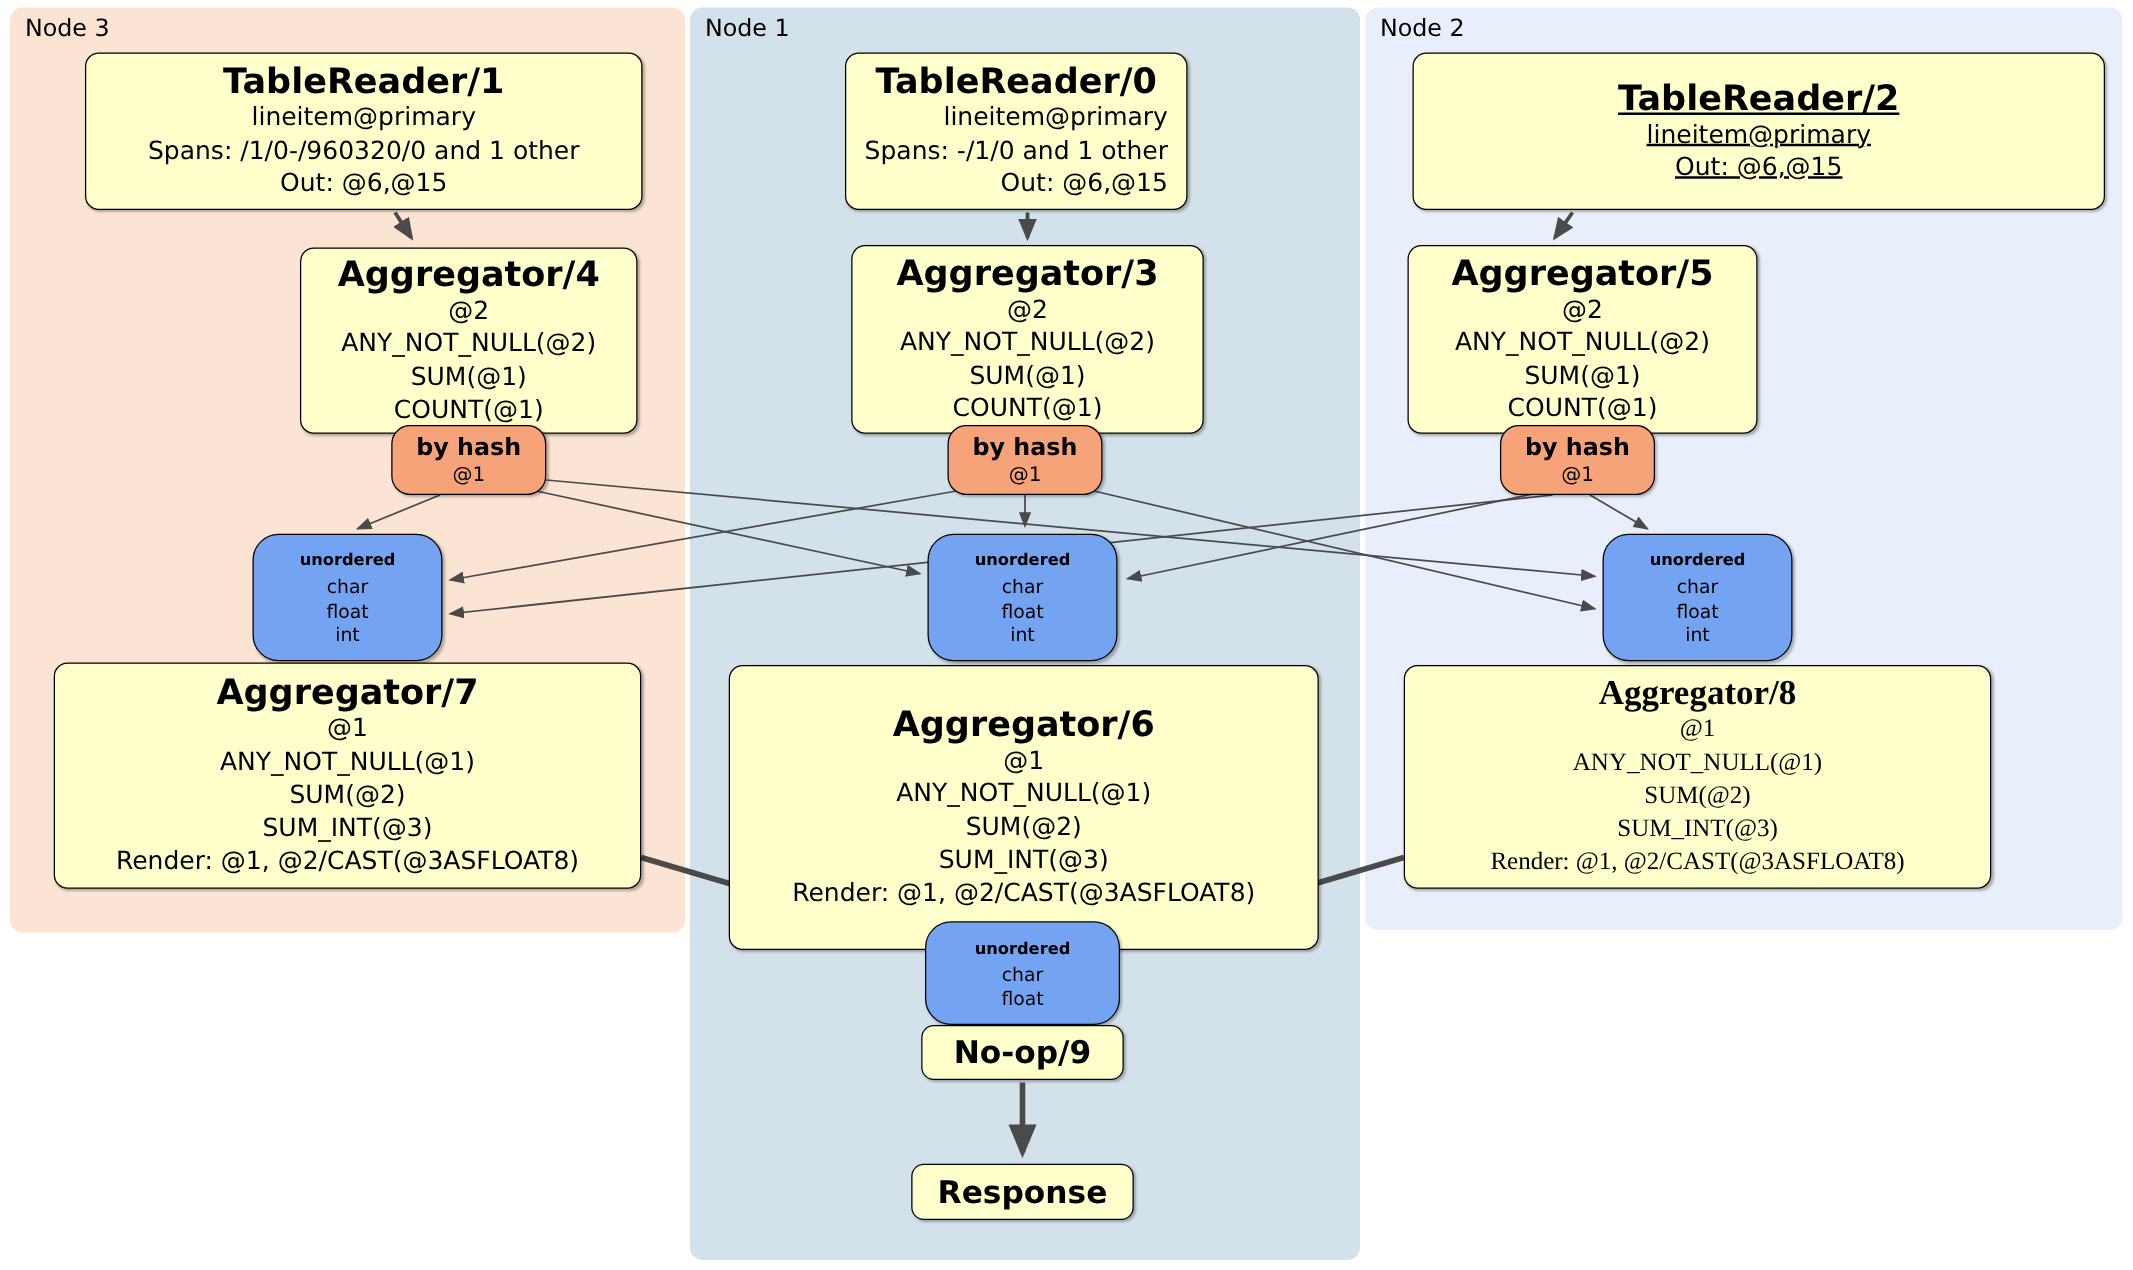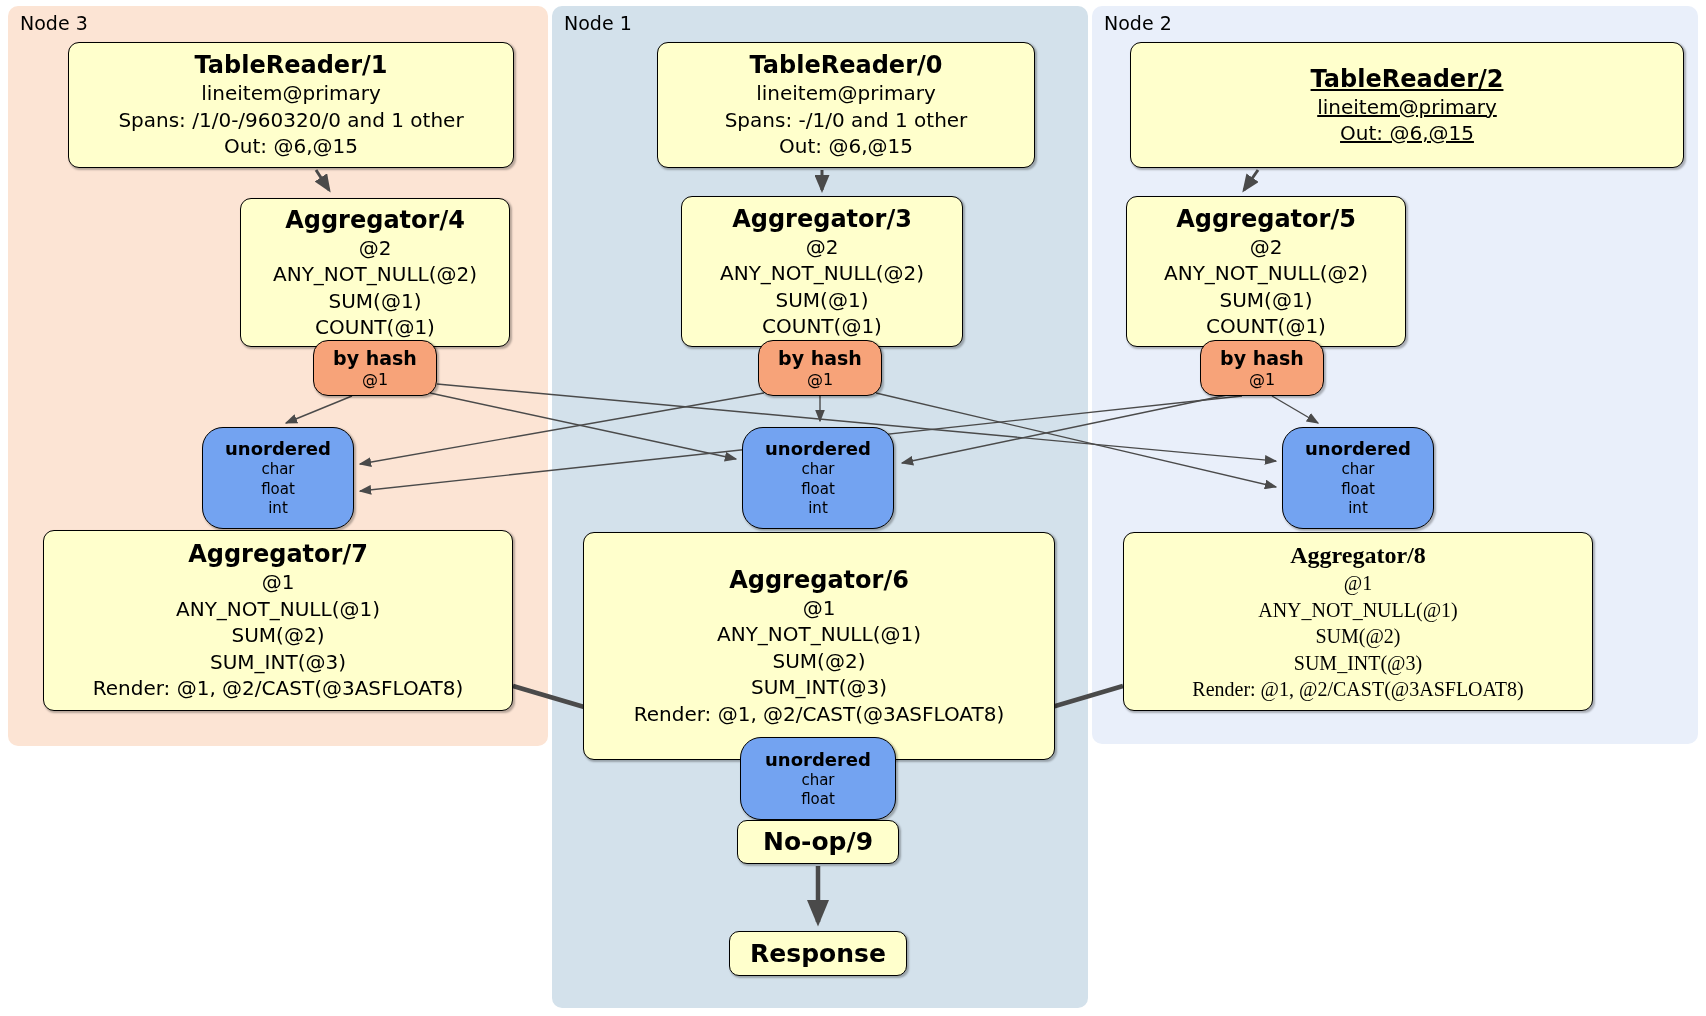--- a/index.html
+++ b/index.html
@@ -15,27 +15,27 @@
   #edges{position:absolute;left:0;top:0;z-index:5;pointer-events:none;}
   .edge-thin{stroke:var(--edge);stroke-width:1.4;fill:none;}
   .edge-thick{stroke:var(--edge);fill:none;}
   .box{
     position:absolute;z-index:10;box-sizing:border-box;
     display:flex;flex-direction:column;align-items:center;justify-content:center;
     text-align:center;border:1.7px solid var(--border);
     box-shadow:1.5px 1.5px 2px rgba(0,0,0,0.28);
   }
   .processor{background:var(--processor-fill);border-radius:11px;padding:4px 8px;}
-  .processor .box-title{font-weight:bold;font-size:24px;line-height:30px;white-space:nowrap;}
+  .processor .box-title{font-weight:bold;font-size:28px;line-height:30px;white-space:nowrap;}
   .processor .bline{font-size:20px;line-height:26.5px;white-space:nowrap;}
   .router{background:var(--router-fill);border-radius:15px;padding:2px 6px;}
   .router .box-title{font-weight:bold;font-size:19px;line-height:23px;}
   .router .bline{font-size:16px;line-height:19px;}
   .sync{background:var(--sync-fill);border-radius:21px;padding:2px 6px;}
-  .sync .box-title{font-weight:bold;font-size:18px;line-height:23px;}
+  .sync .box-title{font-weight:bold;font-size:13px;line-height:23px;}
   .sync .bline{font-size:15px;line-height:19.5px;}
   .final{background:var(--processor-fill);border-radius:10px;padding:2px 8px;}
   .final .box-title{font-weight:bold;font-size:25px;line-height:30px;white-space:nowrap;}
 </style>
 </head>
 <body>
 
 <div class="region node3" style="left:8px;top:6px;width:540px;height:740px;"></div>
 <div class="region node1" style="left:552px;top:6px;width:536px;height:1002px;"></div>
 <div class="region node2" style="left:1092px;top:6px;width:606px;height:738px;"></div>
@@ -107,21 +107,21 @@
   <div class="box-title">Aggregator/7</div>
   <div>
       <div class="bline">@1</div>
       <div class="bline">ANY_NOT_NULL(@1)</div>
       <div class="bline">SUM(@2)</div>
       <div class="bline">SUM_INT(@3)</div>
       <div class="bline">Render: @1, @2/CAST(@3ASFLOAT8)</div>
     </div>
 </div>
 
-<div class="box processor" style="left:657px;top:42px;width:378px;height:126px;">
+<div class="box processor" style="left:676px;top:42px;width:274px;height:126px;text-align:right;">
   <div class="box-title">TableReader/0</div>
   <div>
       <div class="bline">lineitem@primary</div>
       <div class="bline">Spans: -/1/0 and 1 other</div>
       <div class="bline">Out: @6,@15</div>
     </div>
 </div>
 <div class="box processor" style="left:681px;top:196px;width:282px;height:151px;">
   <div class="box-title">Aggregator/3</div>
   <div>

